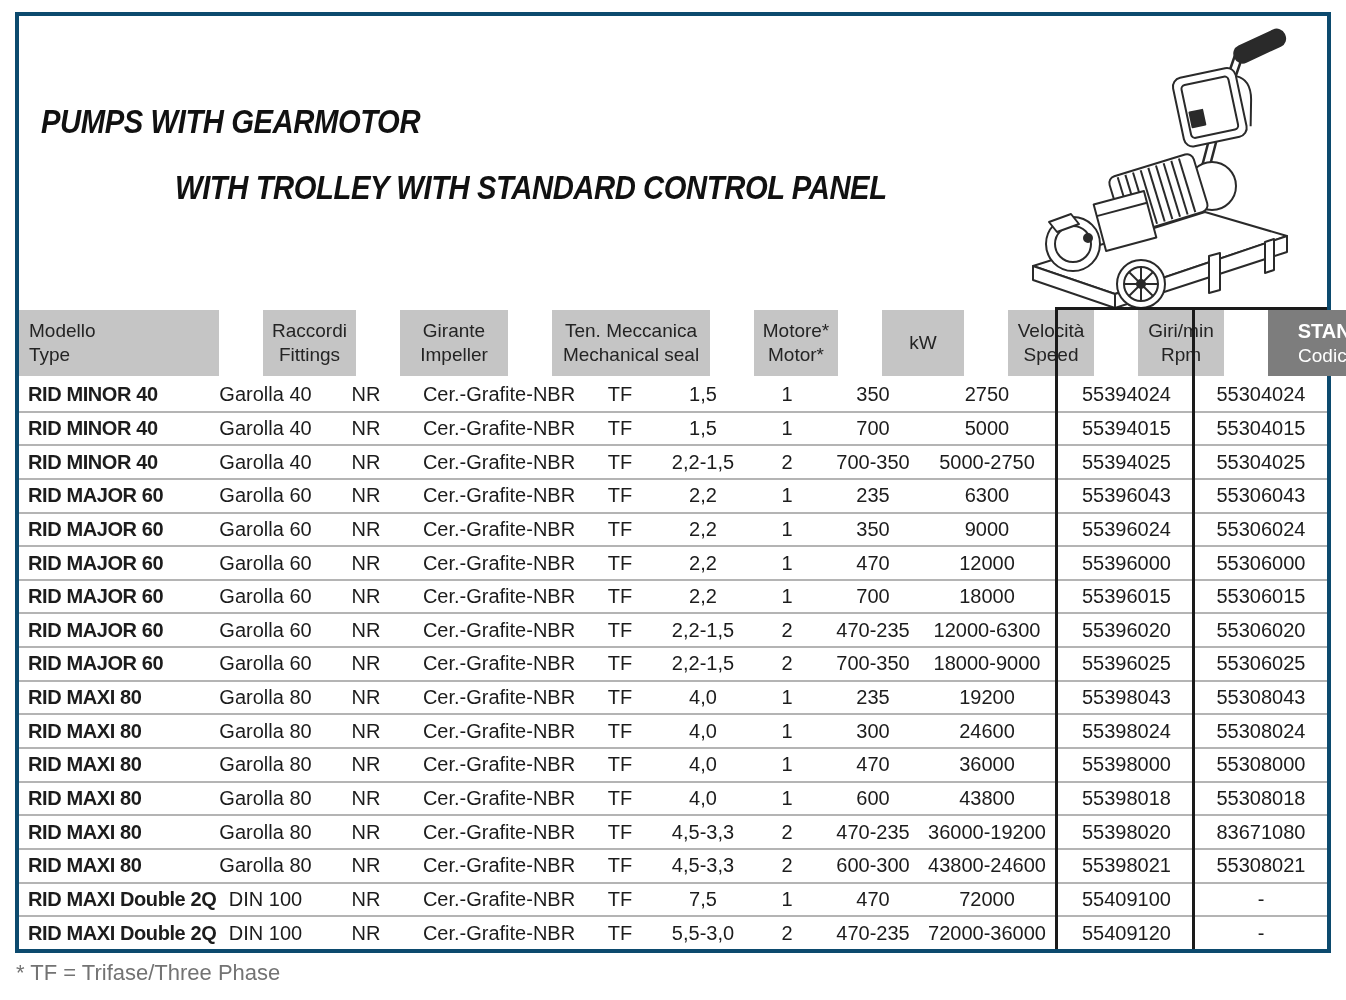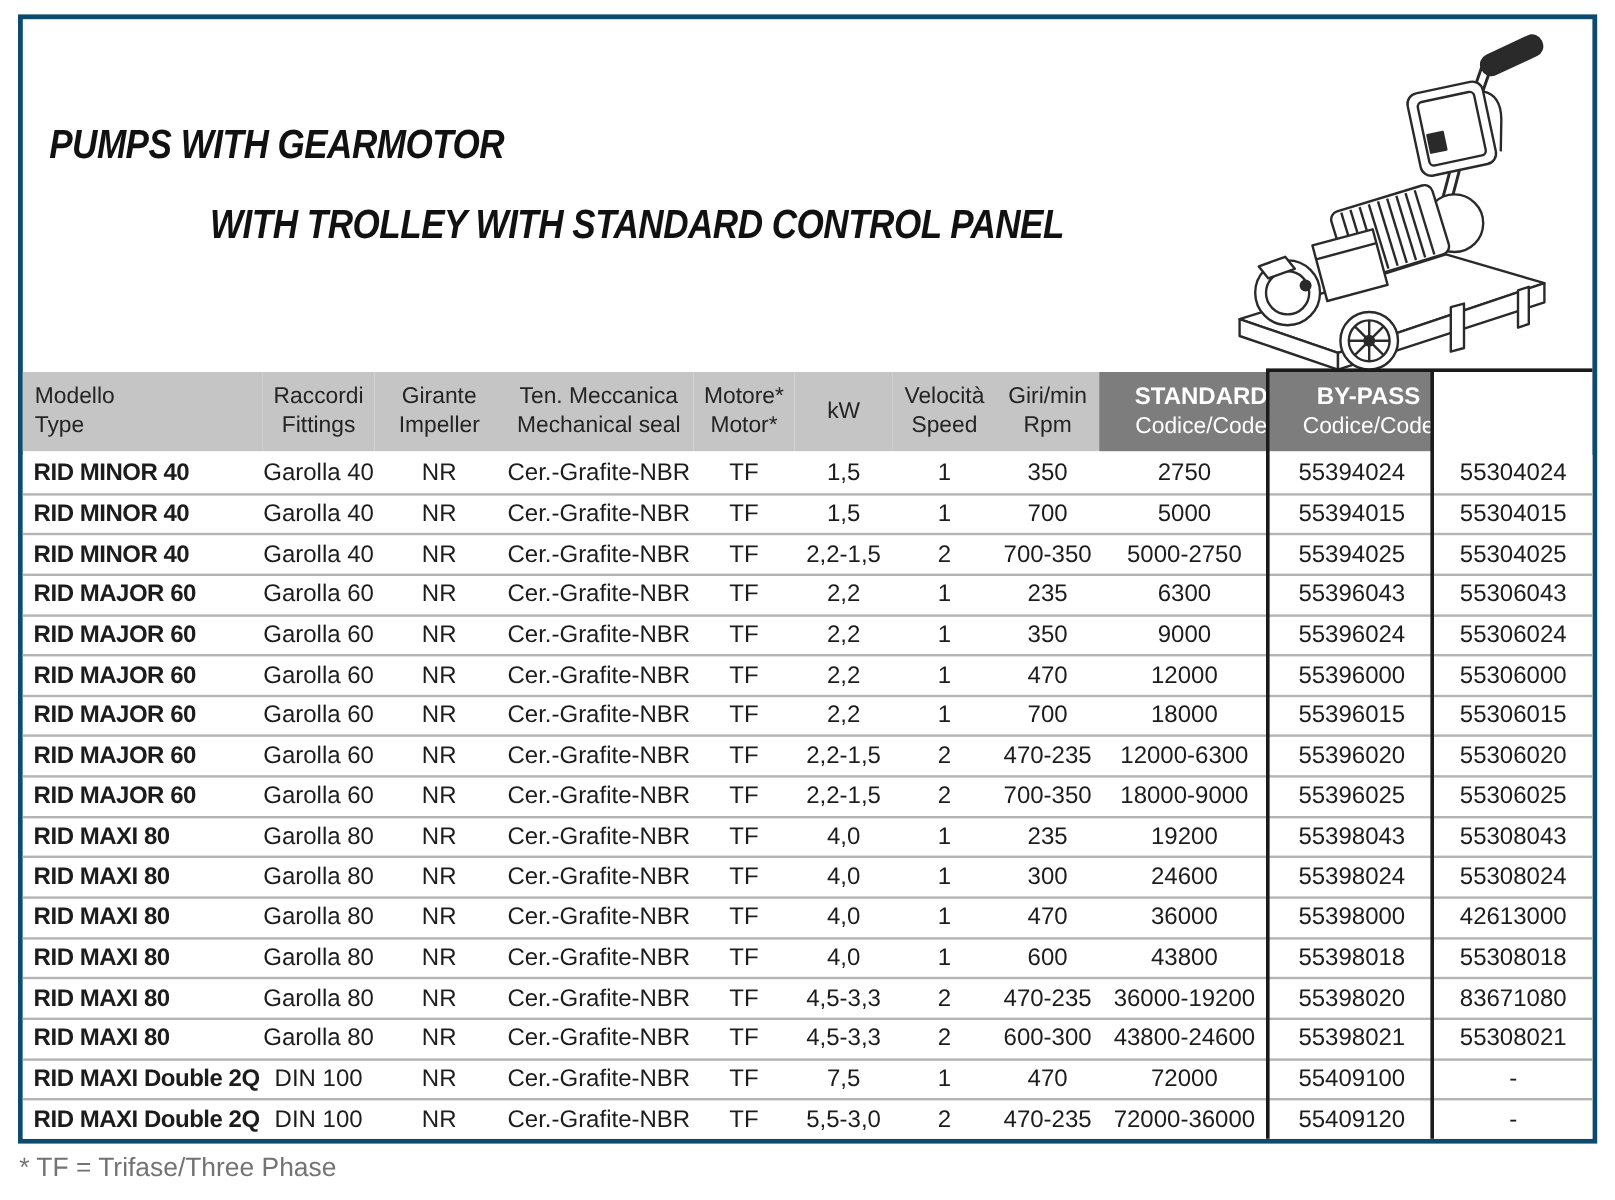--- a/index.html
+++ b/index.html
@@ -18,21 +18,21 @@
     letter-spacing:-0.5px;
   }
   .title1{left:22px;top:86px;}
   .title2{left:156px;top:152px;}
   .illustration{position:absolute;left:1000px;top:0px;width:310px;height:292px;}
 
   
   .ptable{--cols:200px 93px 108px 158px 84px 82px 86px 86px 142px 137px 132px;}
   .header-row{
     position:absolute;left:0;top:294px;width:1308px;height:66px;
-    display:grid;grid-template-columns:var(--cols);
+    display:grid;grid-template-columns:var(--cols);gap:44px;
   }
   .hc{
     background:#c5c5c5;display:flex;flex-direction:column;justify-content:center;
     align-items:center;font-size:19px;line-height:1.25;color:#242424;
     white-space:nowrap;
   }
   .hc.first{align-items:flex-start;padding-left:10px;box-sizing:border-box;}
   .hc.dark{background:#7d7d7d;color:#ffffff;padding-left:28px;}
   .hc.dark .h1{font-weight:bold;font-size:20px;}
   .rows{
@@ -319,21 +319,21 @@
     <div class="cell model">RID MAXI 80</div>
     <div class="cell">Garolla 80</div>
     <div class="cell">NR</div>
     <div class="cell">Cer.-Grafite-NBR</div>
     <div class="cell">TF</div>
     <div class="cell">4,0</div>
     <div class="cell">1</div>
     <div class="cell">470</div>
     <div class="cell">36000</div>
     <div class="cell">55398000</div>
-    <div class="cell">42613000</div>
+    <div class="cell">55308000</div>
   </div>
 
   <div class="row">
     <div class="cell model">RID MAXI 80</div>
     <div class="cell">Garolla 80</div>
     <div class="cell">NR</div>
     <div class="cell">Cer.-Grafite-NBR</div>
     <div class="cell">TF</div>
     <div class="cell">4,0</div>
     <div class="cell">1</div>

